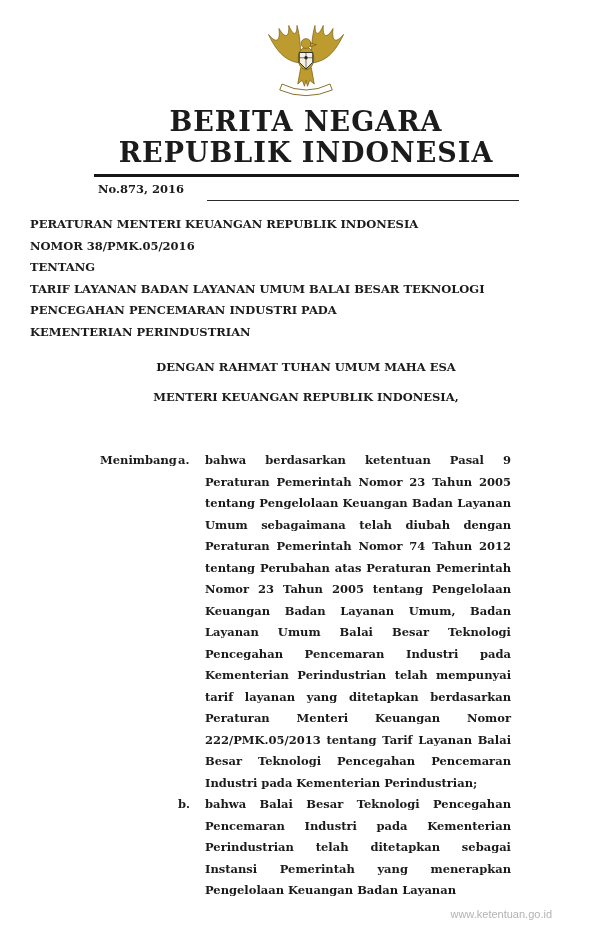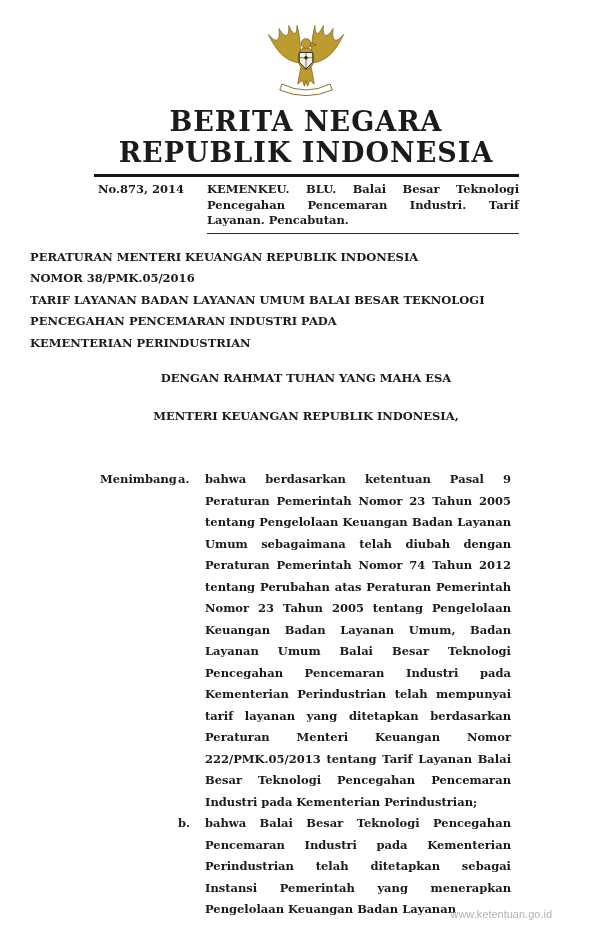--- a/index.html
+++ b/index.html
@@ -47,21 +47,21 @@
     width: 312px;
     margin: 4px 63px 0 auto;
   }
   .title-block {
     margin-top: 13px;
     font-size: 11.5px;
     line-height: 21.5px;
     font-weight: 700;
   }
   .invocation { margin-top: 17px; text-align: center; font-size: 11.5px; font-weight: 700; }
-  .authority  { margin-top: 24px; text-align: center; font-size: 11.5px; font-weight: 700; }
+  .authority  { margin-top: 16px; text-align: center; font-size: 11.5px; font-weight: 700; }
   .consider {
     margin: 46px 71px 0 70px;
     font-size: 11.5px;
     line-height: 21.5px;
     font-weight: 600;
   }
   .consider-row {
     display: grid;
     grid-template-columns: 60px 18px 27px 1fr;
     align-items: start;
@@ -113,35 +113,35 @@
   </div>
 
   <div class="gazette-title">
     <div>BERITA NEGARA</div>
     <div>REPUBLIK INDONESIA</div>
   </div>
 
   <hr class="rule-thick">
 
   <div class="gazette-meta">
-    <div class="issue-no">No.873, 2014</div>
-    <div class="abstract">KEMENKEU. BLU. Balai Besar Teknologi Pencegahan Pencemaran Industri. Tarif Layanan. Pencabutan.</div>
+    <div class="issue-no">No.873, 2016</div>
   </div>
 
   <hr class="rule-thin">
 
   <div class="title-block">
     <div>PERATURAN MENTERI KEUANGAN REPUBLIK INDONESIA</div>
     <div>NOMOR 38/PMK.05/2016</div>
+    <div>TENTANG</div>
     <div>TARIF LAYANAN BADAN LAYANAN UMUM BALAI BESAR TEKNOLOGI</div>
     <div>PENCEGAHAN PENCEMARAN INDUSTRI PADA</div>
     <div>KEMENTERIAN PERINDUSTRIAN</div>
   </div>
 
-  <div class="invocation">DENGAN RAHMAT TUHAN YANG MAHA ESA</div>
+  <div class="invocation">DENGAN RAHMAT TUHAN UMUM MAHA ESA</div>
 
   <div class="authority">MENTERI KEUANGAN REPUBLIK INDONESIA,</div>
 
   <div class="consider">
     <div class="consider-row">
       <div class="consider-label">Menimbang</div>
       <div class="consider-colon">:</div>
       <div class="consider-marker">a.</div>
       <div class="consider-text">bahwa berdasarkan ketentuan Pasal 9 Peraturan Pemerintah Nomor 23 Tahun 2005 tentang Pengelolaan Keuangan Badan Layanan Umum sebagaimana telah diubah dengan Peraturan Pemerintah Nomor 74 Tahun 2012 tentang Perubahan atas Peraturan Pemerintah Nomor 23 Tahun 2005 tentang Pengelolaan Keuangan Badan Layanan Umum, Badan Layanan Umum Balai Besar Teknologi Pencegahan Pencemaran Industri pada Kementerian Perindustrian telah mempunyai tarif layanan yang ditetapkan berdasarkan Peraturan Menteri Keuangan Nomor 222/PMK.05/2013 tentang Tarif Layanan Balai Besar Teknologi Pencegahan Pencemaran Industri pada Kementerian Perindustrian;</div>
     </div>

